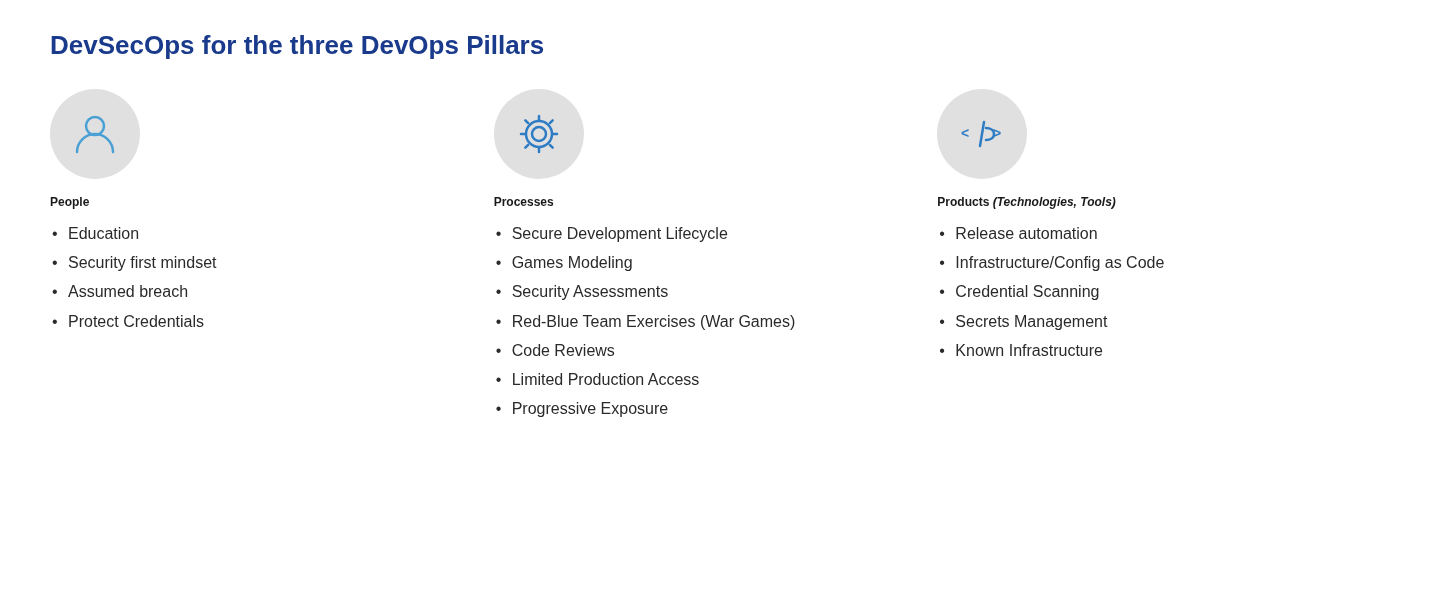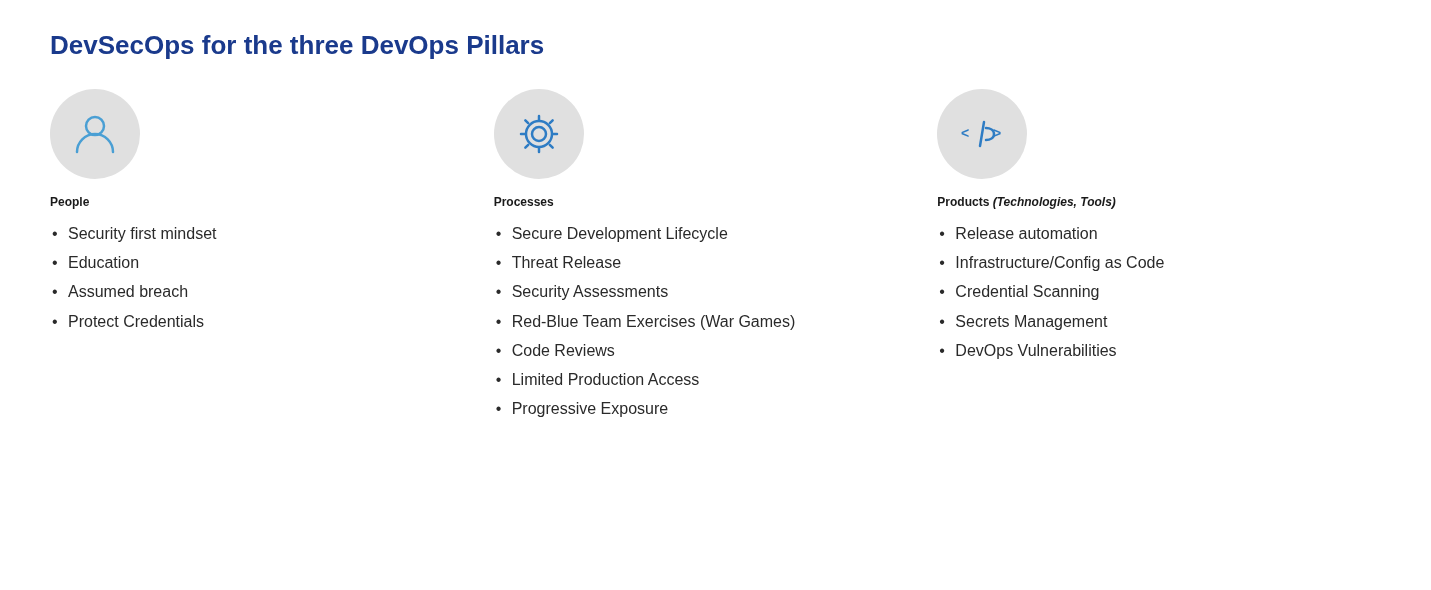--- a/index.html
+++ b/index.html
@@ -90,38 +90,38 @@
 <div class="columns">
 <div class="column">
       <div class="icon-circle">
         <svg viewBox="0 0 48 48" fill="none" xmlns="http://www.w3.org/2000/svg">
     <circle cx="24" cy="16" r="9" stroke="#4a9fd4" stroke-width="2.5" fill="none"></circle>
     <path d="M6 42c0-9.941 8.059-18 18-18s18 8.059 18 18" stroke="#4a9fd4" stroke-width="2.5" fill="none" stroke-linecap="round"></path>
   </svg>
       </div>
       <div class="pillar-title">People</div>
       <ul class="pillar-list">
+        <li>Education</li>
         <li>Security first mindset</li>
-        <li>Education</li>
         <li>Assumed breach</li>
         <li>Protect Credentials</li>
       </ul>
     </div>
     <div class="column">
       <div class="icon-circle">
         <svg viewBox="0 0 48 48" fill="none" xmlns="http://www.w3.org/2000/svg">
     <circle cx="24" cy="24" r="7" stroke="#2e7cc4" stroke-width="2.5" fill="none"></circle>
     <path d="M24 6v4M24 38v4M6 24h4M38 24h4M10.34 10.34l2.83 2.83M34.83 34.83l2.83 2.83M10.34 37.66l2.83-2.83M34.83 13.17l2.83-2.83" stroke="#2e7cc4" stroke-width="2.5" stroke-linecap="round"></path>
     <circle cx="24" cy="24" r="13" stroke="#2e7cc4" stroke-width="2.5" fill="none"></circle>
   </svg>
       </div>
       <div class="pillar-title">Processes</div>
       <ul class="pillar-list">
         <li>Secure Development Lifecycle</li>
-        <li>Threat Release</li>
+        <li>Games Modeling</li>
         <li>Security Assessments</li>
         <li>Red-Blue Team Exercises (War Games)</li>
         <li>Code Reviews</li>
         <li>Limited Production Access</li>
         <li>Progressive Exposure</li>
       </ul>
     </div>
     <div class="column">
       <div class="icon-circle">
         <svg viewBox="0 0 48 48" fill="none" xmlns="http://www.w3.org/2000/svg">
@@ -130,16 +130,16 @@
     <line x1="22" y1="36" x2="26" y2="12" stroke="#2e7cc4" stroke-width="2.5" stroke-linecap="round"></line>
     <path d="M28 18 C32 18 36 20 36 24 C36 28 32 30 28 30" stroke="#2e7cc4" stroke-width="2.5" fill="none" stroke-linecap="round"></path>
   </svg>
       </div>
       <div class="pillar-title">Products <em>(Technologies, Tools)</em></div>
       <ul class="pillar-list">
         <li>Release automation</li>
         <li>Infrastructure/Config as Code</li>
         <li>Credential Scanning</li>
         <li>Secrets Management</li>
-        <li>DevOps Vulnerabilities</li>
+        <li>Known Infrastructure</li>
       </ul>
     </div>
   </div>
 
 </body></html>

